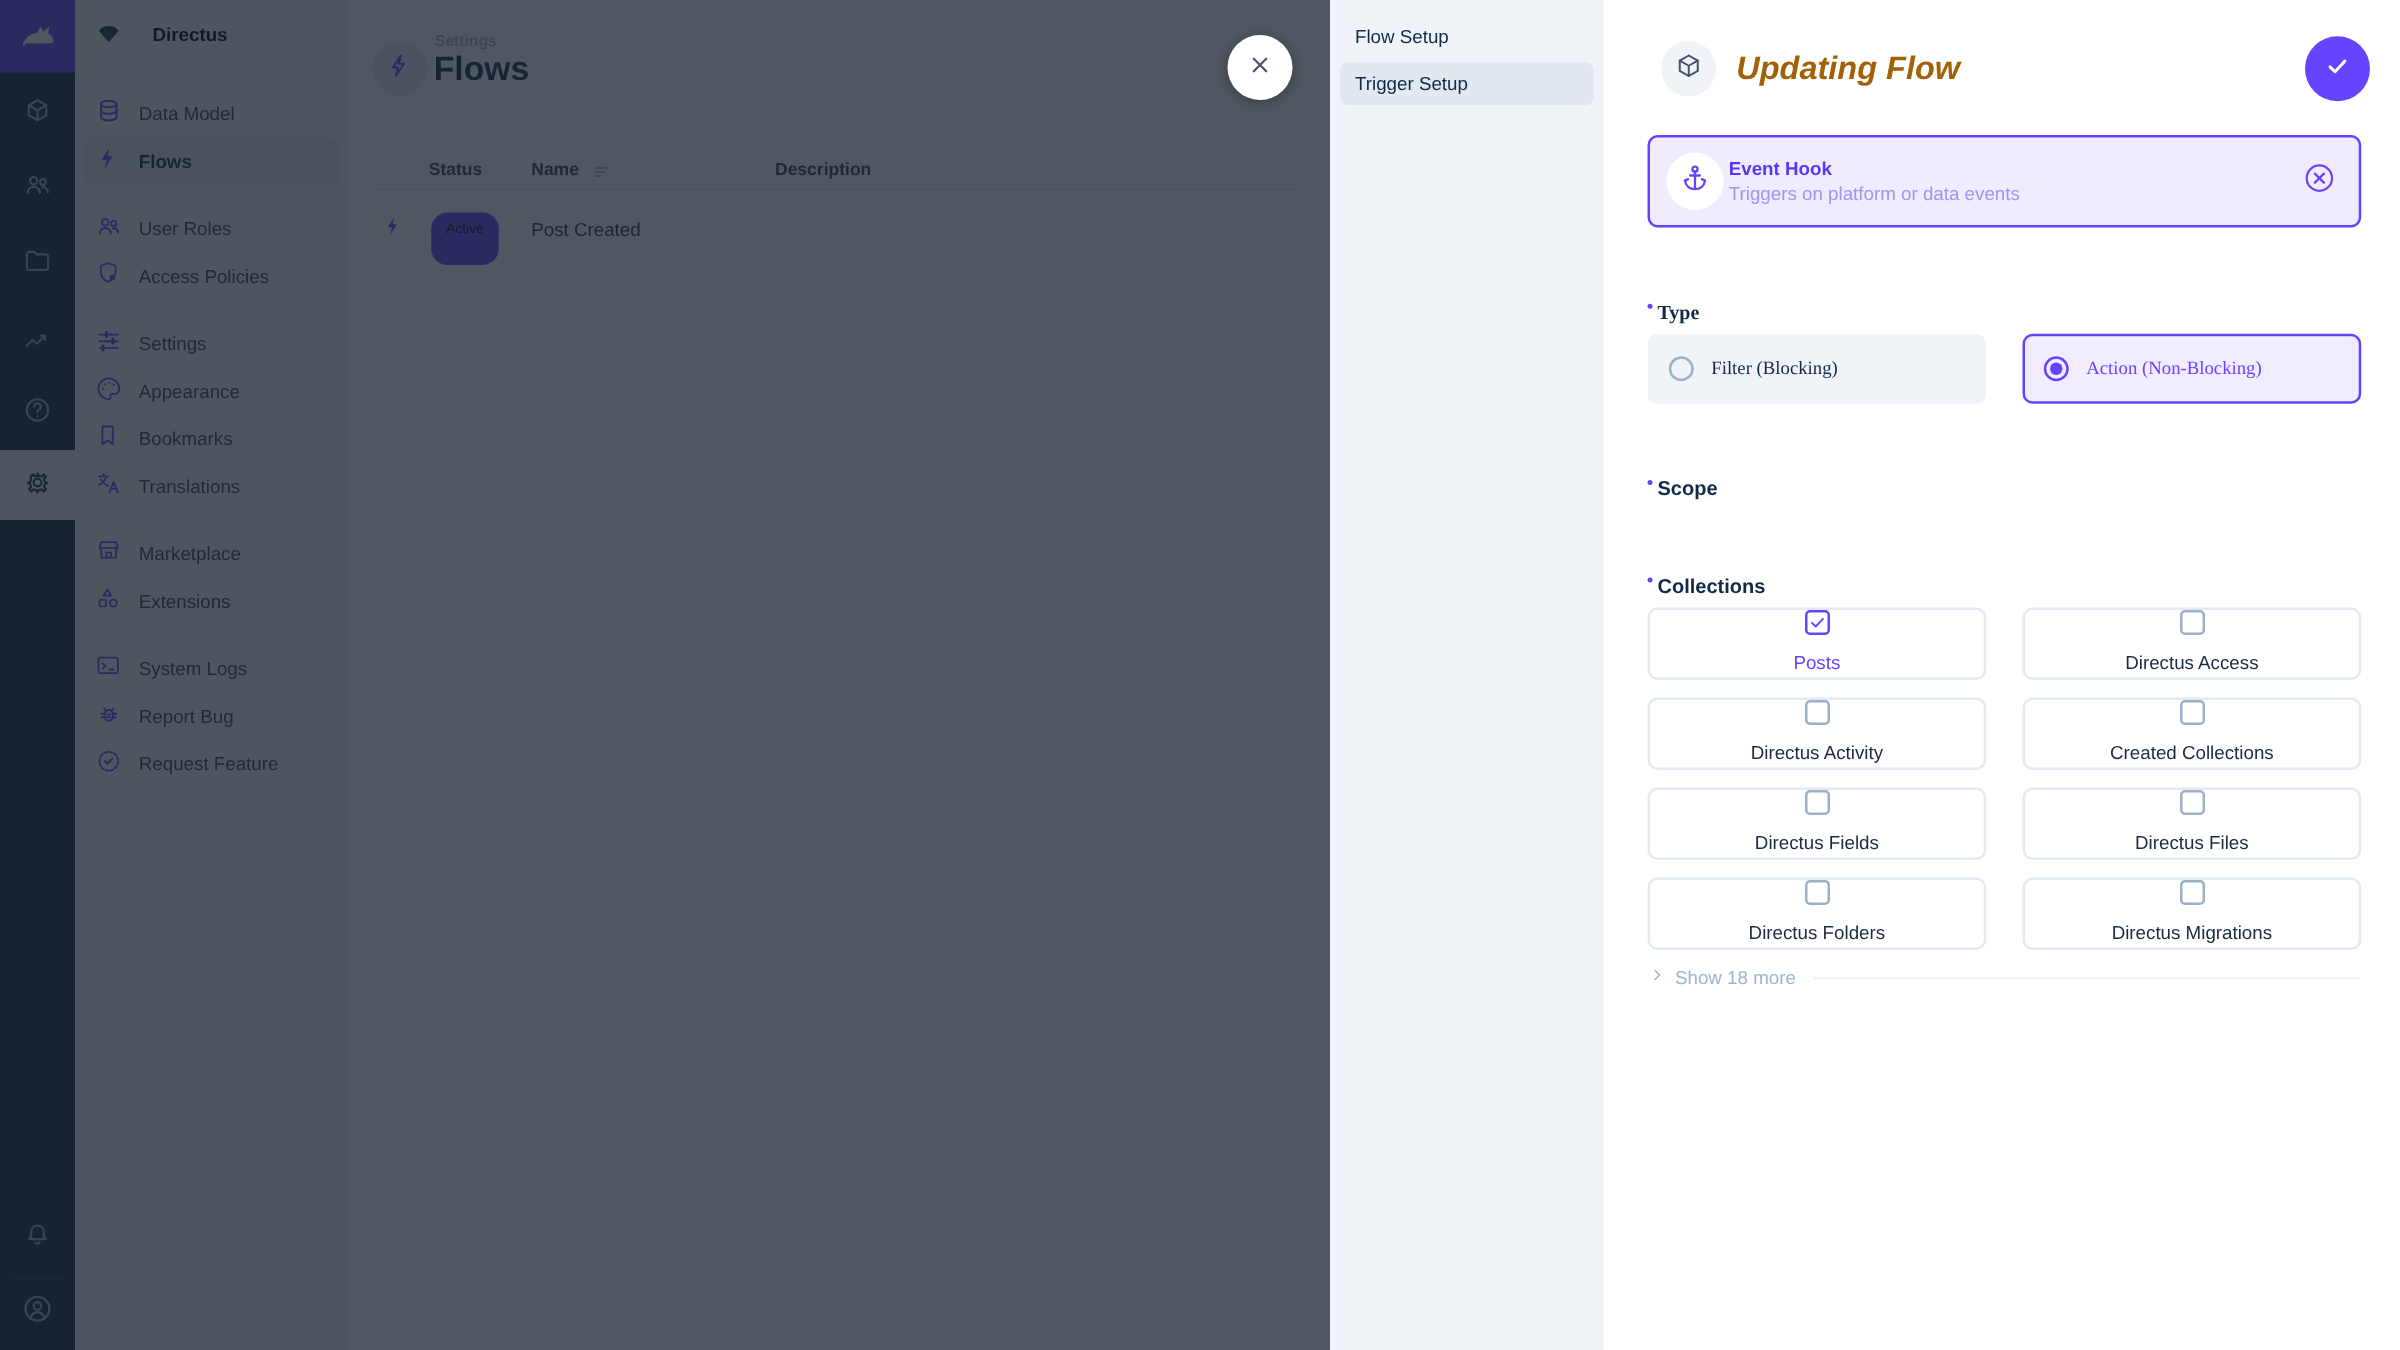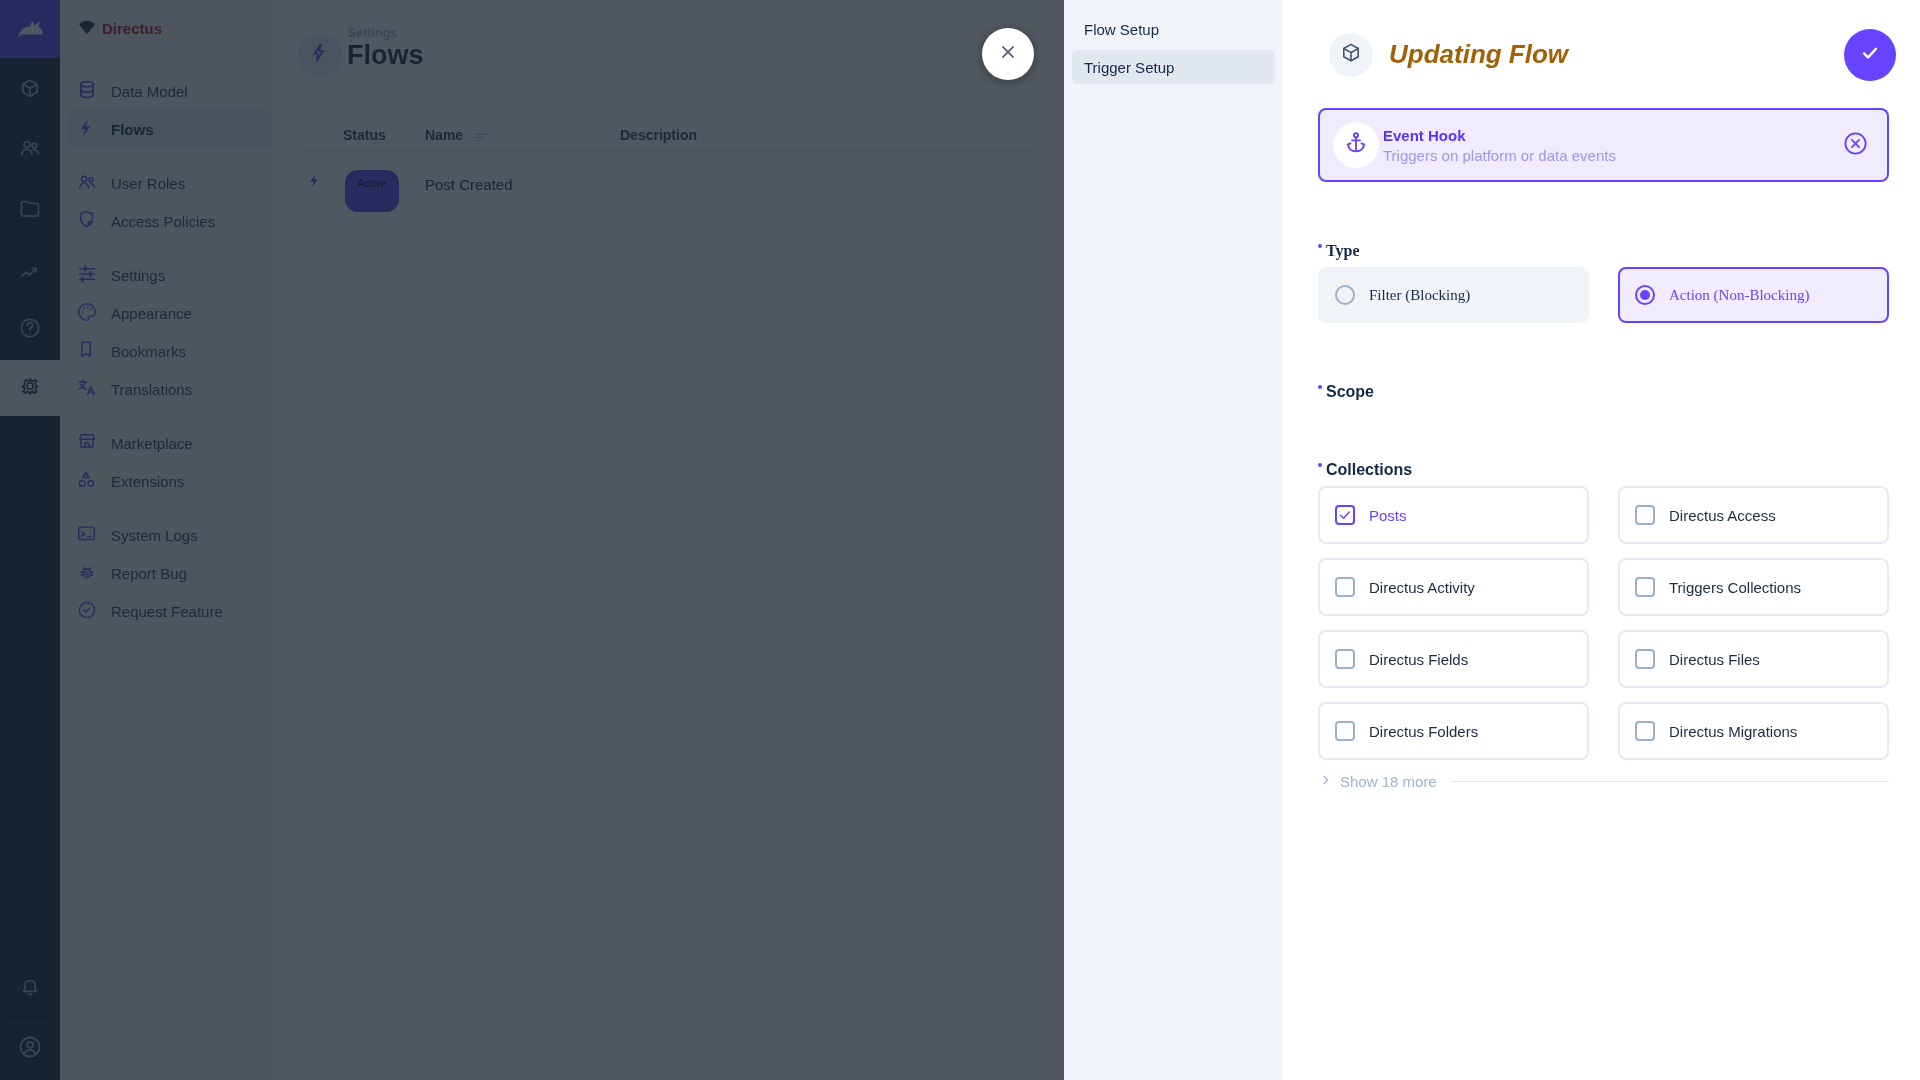--- a/index.html
+++ b/index.html
@@ -13,22 +13,22 @@
                display:flex; align-items:center; justify-content:center; }
   .rail-item { position:absolute; left:0; width:60px; height:56px;
                display:flex; align-items:center; justify-content:center; }
   .rail-item svg { stroke:#9cb0c8; fill:none; stroke-width:1.7; stroke-linecap:round; stroke-linejoin:round; }
   .rail-item.active { background:#f0f4f9; }
   .rail-item.active svg { stroke:#28364a; }
   .rail-divider { position:absolute; left:10px; width:40px; height:1px; background:rgba(255,255,255,.14); }
 
   
   .nav { position:absolute; left:60px; top:0; bottom:0; width:218px; background:#f0f4f9; z-index:1; }
-  .nav-header { height:58px; display:flex; align-items:center; gap:4px; padding:0 16px;
-                border-bottom:1px solid #e4eaf1; font-size:15px; font-weight:bold; color:#b91c1c; }
+  .nav-header { height:58px; display:flex; align-items:center; gap:24px; padding:0 16px;
+                border-bottom:1px solid #e4eaf1; font-size:15px; font-weight:bold; color:#000000; }
   .nav-list { padding-top:14px; }
   .nav-item { height:38px; margin:0 6px; padding:0 10px; border-radius:8px;
               display:flex; align-items:center; gap:13px; font-size:15px; color:#37424f; }
   .nav-item.active { background:#e3e9f0; font-weight:bold; color:#122a47; }
   .nav-item svg { flex:0 0 auto; stroke:#6644ff; fill:none; stroke-width:1.6; stroke-linecap:round; stroke-linejoin:round; }
   .nav-sep { height:1px; background:#e4eaf1; margin:7px 12px 8px 12px; }
 
   
   .main { position:absolute; left:278px; top:0; bottom:0; right:0; background:#fff; z-index:0; }
   .page-icon { position:absolute; left:20px; top:33px; width:44px; height:44px; border-radius:50%;
@@ -95,21 +95,21 @@
   .radio-card.selected .radio::after { content:''; position:absolute; left:3px; top:3px; width:10px; height:10px;
                 border-radius:50%; background:#6644ff; }
 
   .select { height:56px; border:2px solid #d7dfe9; border-radius:8px; background:#fff;
             display:flex; align-items:center; padding:0 16px; font-size:15px; color:#1b2b42; cursor:pointer; }
   .select svg { margin-left:auto; stroke:#8ea3bd; fill:none; stroke-width:1.8; stroke-linecap:round; stroke-linejoin:round; }
 
   .grid { display:grid; grid-template-columns:1fr 1fr; gap:14px 29px; }
   .check-card { height:58px; border:2px solid #e4eaf1; border-radius:8px; background:#fff;
                 display:flex; align-items:center; gap:14px; padding:0 15px; font-size:15px; color:#1b2b42;
-                cursor:pointer; }
+                cursor:pointer;flex-direction:column; }
   .cbox { width:20px; height:20px; border-radius:4px; border:2px solid #9db0c7; flex:0 0 auto;
           display:flex; align-items:center; justify-content:center; }
   .cbox svg { display:none; stroke:#6644ff; fill:none; stroke-width:2.6; stroke-linecap:round; stroke-linejoin:round; }
   .check-card.checked .cbox { border-color:#6644ff; }
   .check-card.checked .cbox svg { display:block; }
   .check-card.checked .cc-label { color:#6644ff; }
 
   .show-more { margin-top:12px; display:flex; align-items:center; gap:6px; font-size:15px; color:#9fb3cc; cursor:pointer; }
   .show-more svg { stroke:#9fb3cc; fill:none; stroke-width:1.8; stroke-linecap:round; stroke-linejoin:round; }
   .show-more .line { flex:1; height:1px; background:#e4eaf1; margin-left:8px; }
@@ -408,21 +408,21 @@
           <div class="check-card">
               <span class="cbox"></span>
               <span class="cc-label">Directus Access</span>
             </div>
           <div class="check-card">
               <span class="cbox"></span>
               <span class="cc-label">Directus Activity</span>
             </div>
           <div class="check-card">
               <span class="cbox"></span>
-              <span class="cc-label">Triggers Collections</span>
+              <span class="cc-label">Created Collections</span>
             </div>
           <div class="check-card">
               <span class="cbox"></span>
               <span class="cc-label">Directus Fields</span>
             </div>
           <div class="check-card">
               <span class="cbox"></span>
               <span class="cc-label">Directus Files</span>
             </div>
           <div class="check-card">

